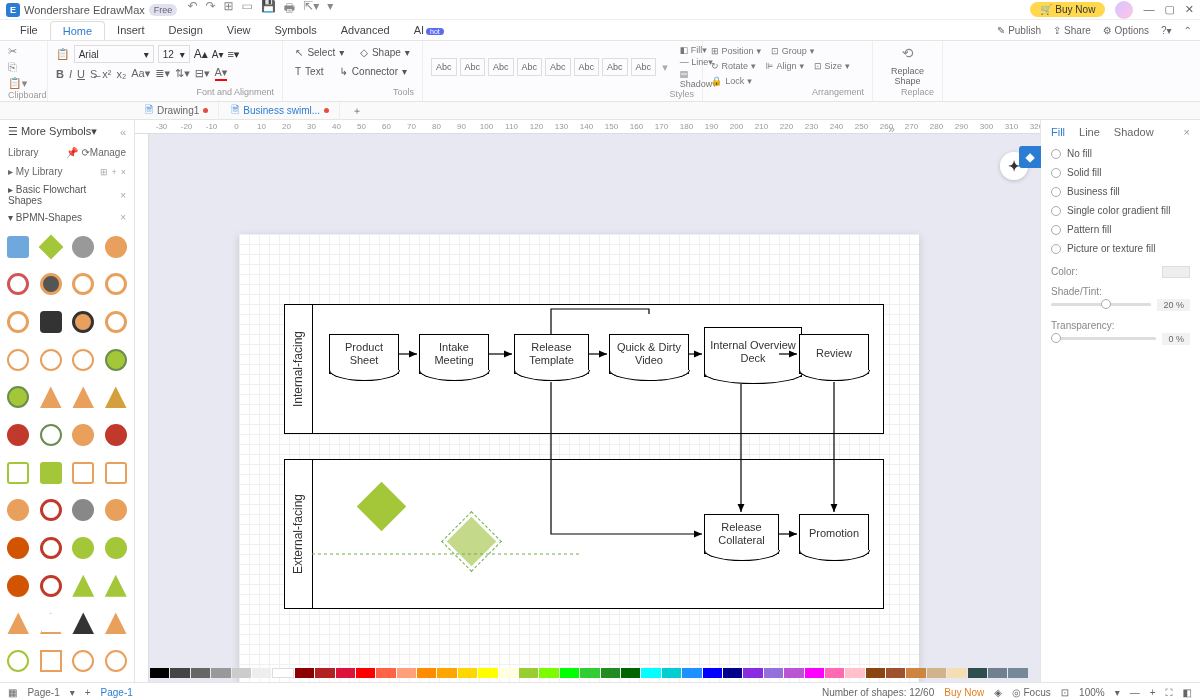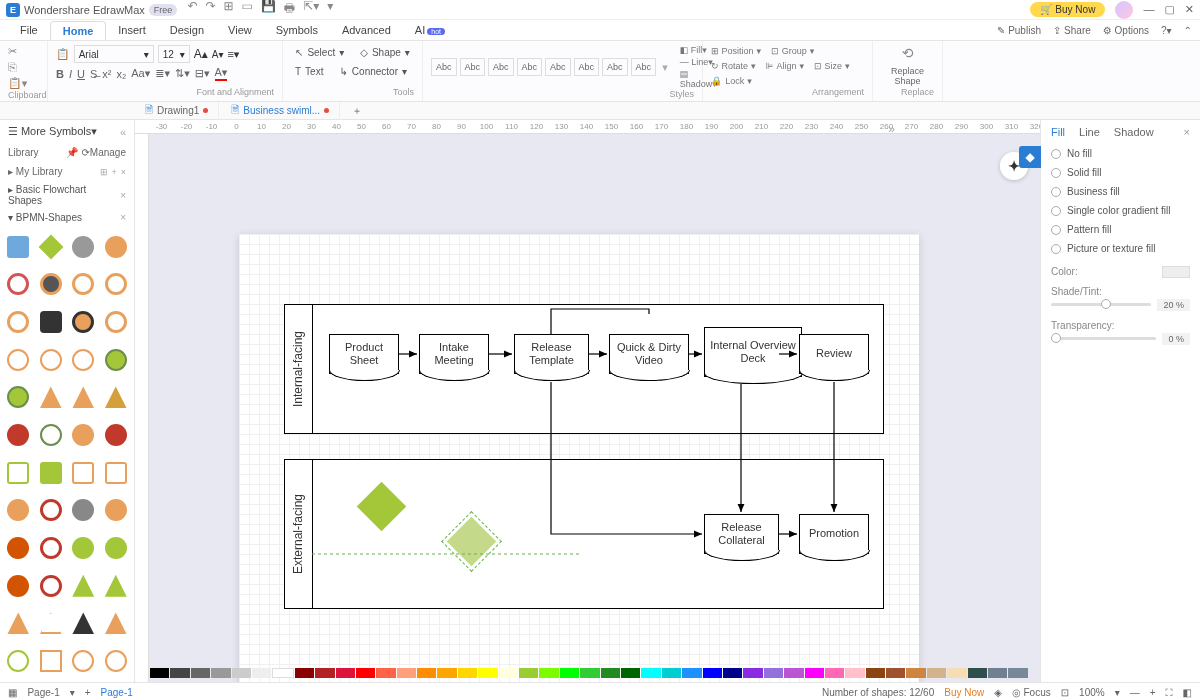--- a/index.html
+++ b/index.html
@@ -9,21 +9,21 @@
 .titlebar .title{font-size:11px;color:#555}
 .titlebar .free{background:#e0e0f0;color:#666;font-size:9px;padding:1px 5px;border-radius:6px;margin-left:4px}
 .titlebar .tb-icons{margin-left:10px;display:flex;gap:8px;color:#888}
 .titlebar .tb-icons span{cursor:pointer;font-size:12px}
 .titlebar .right{margin-left:auto;display:flex;align-items:center;gap:10px}
 .buynow{background:#ffd84d;color:#333;font-size:10px;padding:2px 10px;border-radius:10px;cursor:pointer}
 .avatar{width:18px;height:18px;border-radius:50%;background:linear-gradient(135deg,#d7c5ff,#ffc5e5)}
 .win-btns{display:flex;gap:10px;color:#666}
 .menubar{height:20px;display:flex;align-items:center;padding:0 8px;gap:0;font-size:11px}
 .menubar .m{padding:3px 12px;cursor:pointer;color:#444}
-.menubar .m.active{background:#fff;border:1px solid #ddd;border-bottom:none;border-radius:4px 4px 0 0;color:#2b7cd3;font-weight:700}
+.menubar .m.active{background:#fff;border:1px solid #ddd;border-bottom:none;border-radius:4px 4px 0 0;color:#2b7cd3;font-weight:400}
 .menubar .right{margin-left:auto;display:flex;gap:12px;color:#666;font-size:10px}
 .hot{background:#5b6af0;color:#fff;font-size:7px;padding:0 4px;border-radius:6px;margin-left:2px}
 .ribbon{height:62px;background:#fcfcfe;border-top:1px solid #e5e5e5;border-bottom:1px solid #e5e5e5;display:flex}
 .rgroup{border-right:1px solid #eee;padding:4px 8px;display:flex;flex-direction:column;justify-content:space-between}
 .rgroup .body{display:flex;align-items:center;gap:6px;flex:1}
 .rgroup .label{font-size:9px;color:#999;text-align:right}
 .rsmall{display:flex;flex-direction:column;gap:3px;color:#888;font-size:11px}
 .font-sel{border:1px solid #ddd;padding:1px 4px;font-size:10px;width:80px;height:18px;display:flex;align-items:center;justify-content:space-between}
 .size-sel{border:1px solid #ddd;padding:1px 4px;font-size:10px;width:32px;height:18px;display:flex;align-items:center;justify-content:space-between}
 .fmt-row{display:flex;gap:5px;align-items:center;color:#666}

